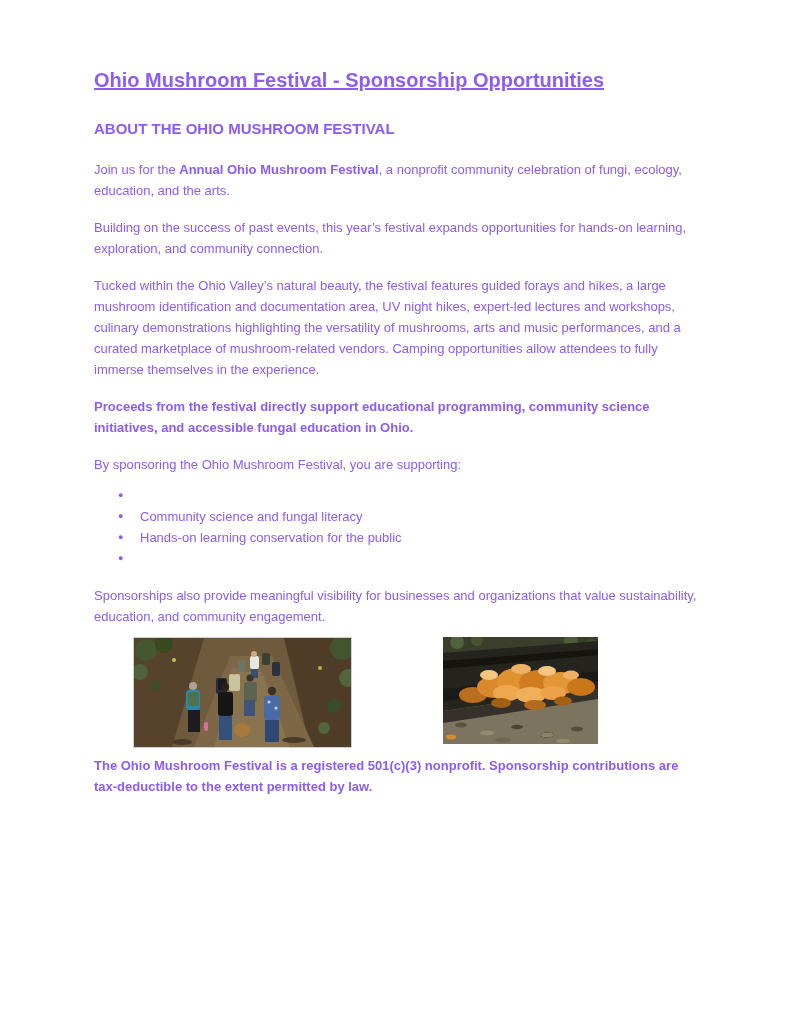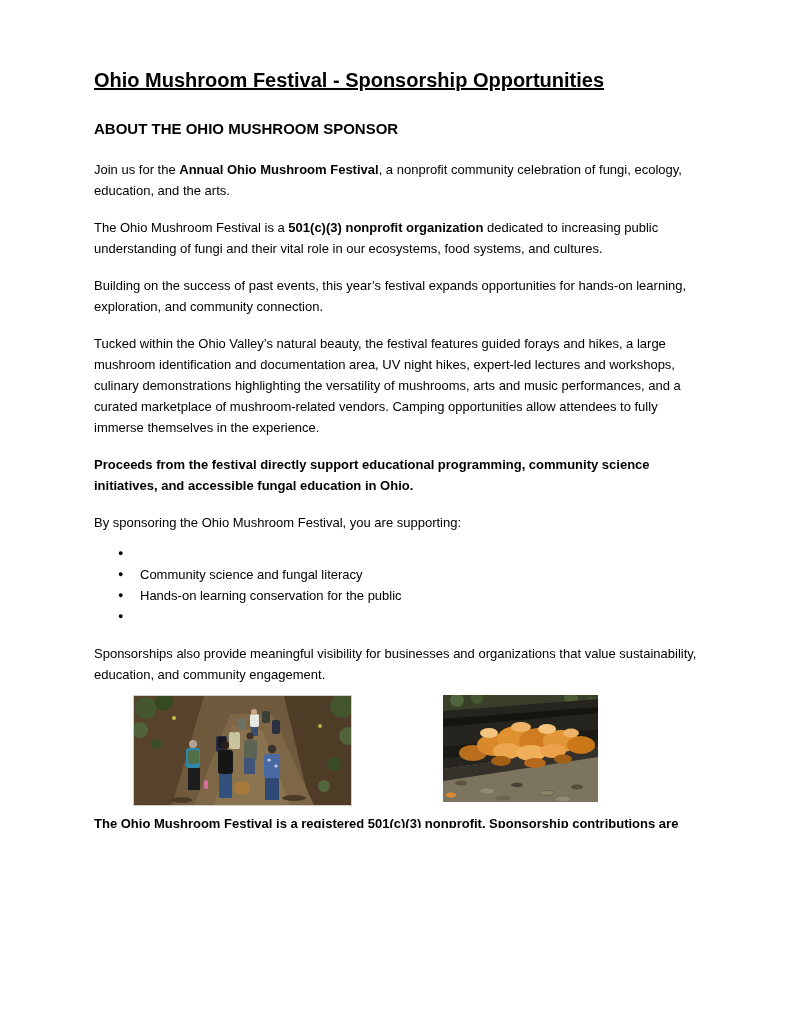--- a/index.html
+++ b/index.html
@@ -7,21 +7,21 @@
     position: relative;
     width: 791px;
     height: 828px;
     box-sizing: border-box;
     padding: 68px 92px 0 94px;
     background: #ffffff;
     overflow: hidden;
     font-family: "Liberation Sans", sans-serif;
     font-size: 13px;
     line-height: 21px;
-    color: #000000;
+    color: #8b5cf6;
   }
   .doc-title {
     font-size: 20px;
     line-height: 24px;
     font-weight: 700;
     text-decoration: underline;
     margin: 0 0 28px 0;
   }
   h2.section-heading {
     font-size: 15px;
@@ -74,25 +74,24 @@
     font-weight: 700;
   }
 </style>
 </head>
 <body>
 
 <div class="page">
 
   <h1 class="doc-title">Ohio Mushroom Festival - Sponsorship Opportunities</h1>
 
-  <h2 class="section-heading">ABOUT THE OHIO MUSHROOM SPONSOR</h2>
+  <h2 class="section-heading">ABOUT THE OHIO MUSHROOM FESTIVAL</h2>
 
   <p><span>Join us for the </span><strong>Annual Ohio Mushroom Festival</strong><span>, a nonprofit community celebration of fungi, ecology, education, and the arts.</span></p>
 
-  <p><span>The Ohio Mushroom Festival is a </span><strong>501(c)(3) nonprofit organization</strong><span> dedicated to increasing public understanding of fungi and their vital role in our ecosystems, food systems, and cultures.</span></p>
 
   <p>Building on the success of past events, this year’s festival expands opportunities for hands-on learning, exploration, and community connection.</p>
 
   <p>Tucked within the Ohio Valley’s natural beauty, the festival features guided forays and hikes, a large mushroom identification and documentation area, UV night hikes, expert-led lectures and workshops, culinary demonstrations highlighting the versatility of mushrooms, arts and music performances, and a curated marketplace of mushroom-related vendors. Camping opportunities allow attendees to fully immerse themselves in the experience.</p>
 
 
   <p class="bold-para">Proceeds from the festival directly support educational programming, community science initiatives, and accessible fungal education in Ohio.</p>
 
 
   <p>By sponsoring the Ohio Mushroom Festival, you are supporting:</p>

